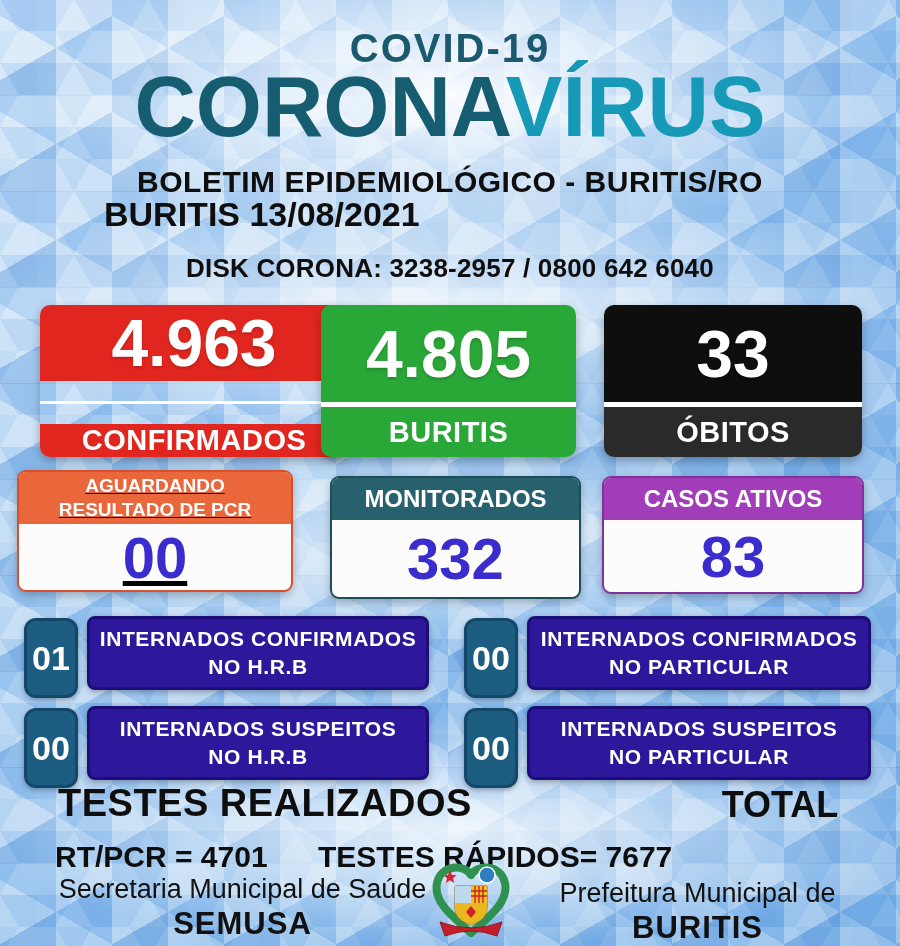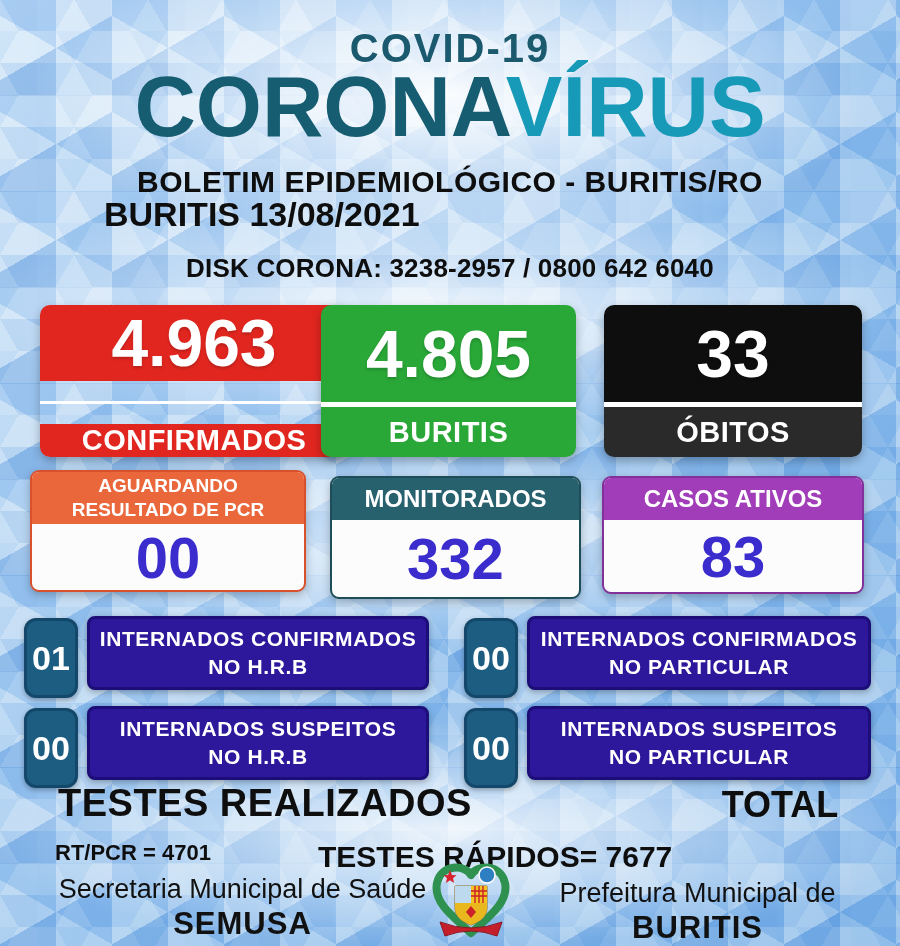--- a/index.html
+++ b/index.html
@@ -40,41 +40,41 @@
   .prim-red{left:40px;width:308px;gap:20px;}  .prim-red .prim-num,.prim-red .prim-label{background:#e1261f;}
   .prim-green{left:321px;width:255px;} .prim-green .prim-num,.prim-green .prim-label{background:#29a737;}
   .prim-black{left:604px;width:258px;} .prim-black .prim-num{background:#0e0e0e;} .prim-black .prim-label{background:#2a2a2a;}
   
   .sec{border-radius:9px;overflow:hidden;background:#fcfcfc;
        box-shadow:0 3px 8px rgba(0,0,0,.25);display:flex;flex-direction:column;}
   .sec-head{display:flex;align-items:center;justify-content:center;text-align:center;
             color:#fff;font-weight:bold;padding:2px 8px;box-sizing:border-box;}
   .sec-body{flex:1;display:flex;align-items:center;justify-content:center;
             color:#3a2ccd;font-weight:bold;font-size:58px;}
-  .sec-pcr{left:30px;top:470px;width:272px;height:118px;border:2px solid #d9512c;}
+  .sec-pcr{left:17px;top:470px;width:272px;height:118px;border:2px solid #d9512c;text-decoration:underline;}
   .sec-pcr .sec-head{background:#e9673a;height:56px;font-size:19px;line-height:1.25;}
   .sec-mon{left:330px;top:476px;width:247px;height:119px;border:2px solid #1d4d58;}
   .sec-mon .sec-head{background:#28616e;height:42px;font-size:24px;}
   .sec-atv{left:602px;top:476px;width:258px;height:114px;border:2px solid #82309a;}
   .sec-atv .sec-head{background:#a13db8;height:42px;font-size:24px;}
   
   .badge{width:54px;height:80px;background:#1d5d82;border:3px solid #14486a;border-radius:12px;
          box-sizing:border-box;display:flex;align-items:center;justify-content:center;
          color:#fff;font-size:34px;font-weight:bold;box-shadow:0 2px 5px rgba(0,0,0,.3);}
   .pill{height:74px;background:#2d189c;border:3px solid #1c0d78;border-radius:8px;
         box-sizing:border-box;display:flex;flex-direction:column;align-items:center;justify-content:center;
         color:#fff;font-size:21px;font-weight:bold;letter-spacing:.6px;line-height:1.35;
         box-shadow:0 2px 6px rgba(0,0,0,.3);text-align:center;}
   
   .tests-title{left:58px;top:782px;font-size:38px;font-weight:bold;color:#0e0e0e;letter-spacing:.5px;}
   .total-label{left:690px;top:784px;width:180px;text-align:center;font-size:36px;font-weight:bold;color:#0e0e0e;}
   .total-patch{left:668px;top:818px;width:198px;height:58px;background:rgba(255,255,255,.96);
                border-radius:7px;display:flex;align-items:center;justify-content:center;}
   .total-value{font-size:46px;font-weight:bold;color:#161616;}
-  .rtpcr{left:55px;top:840px;font-size:22px;font-weight:bold;color:#0e0e0e;}
+  .rtpcr{left:55px;top:840px;font-size:30px;font-weight:bold;color:#0e0e0e;}
   .rapid{left:318px;top:840px;font-size:30px;font-weight:bold;color:#0e0e0e;}
   
   .foot-left{left:55px;top:874px;width:375px;text-align:center;color:#111;}
   .foot-right{left:515px;top:878px;width:365px;text-align:center;color:#111;}
   .foot-l1{font-size:27px;}
   .foot-l2{font-size:31px;font-weight:bold;margin-top:1px;letter-spacing:1px;}
   .logo{left:428px;top:862px;width:86px;height:82px;}
 </style>
 </head>
 <body>

